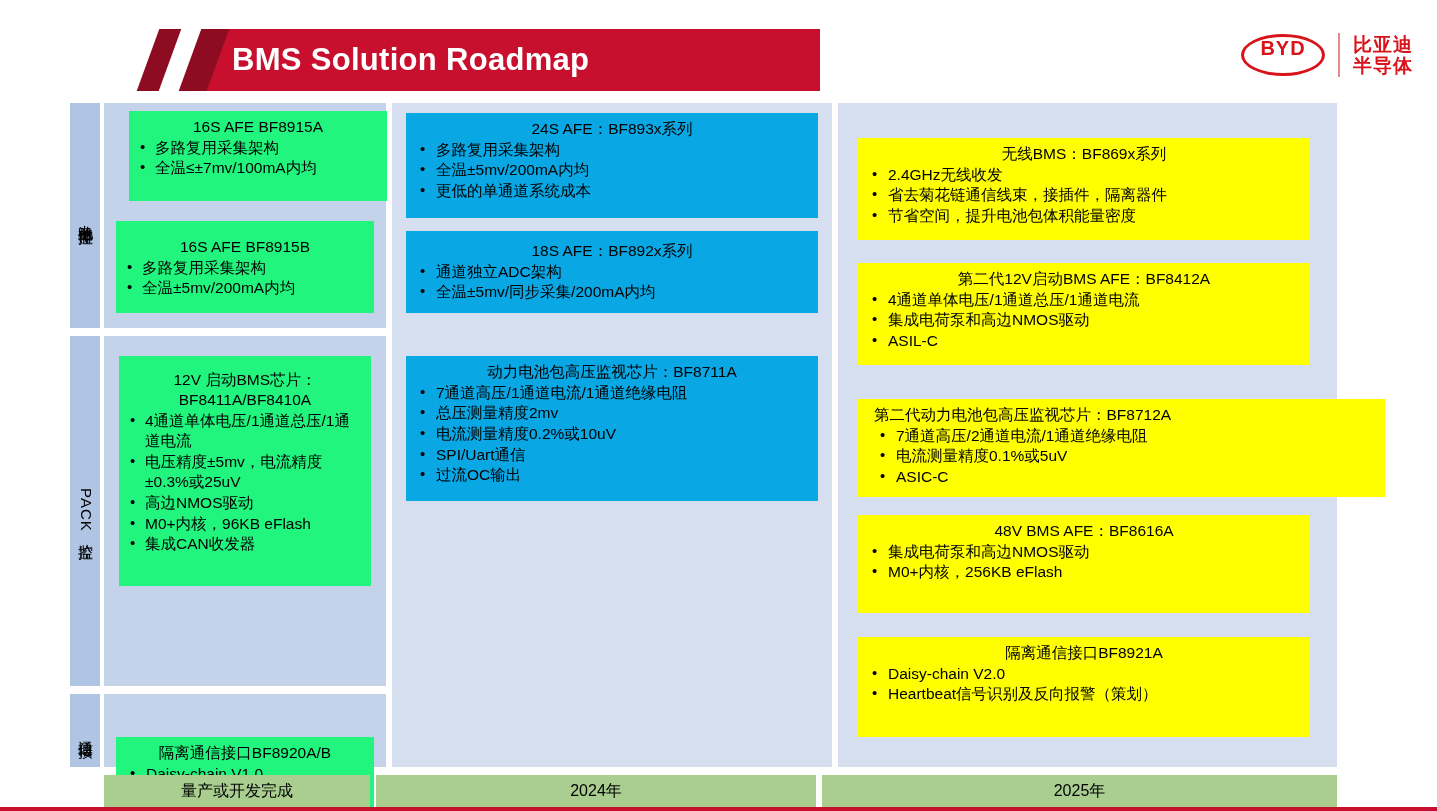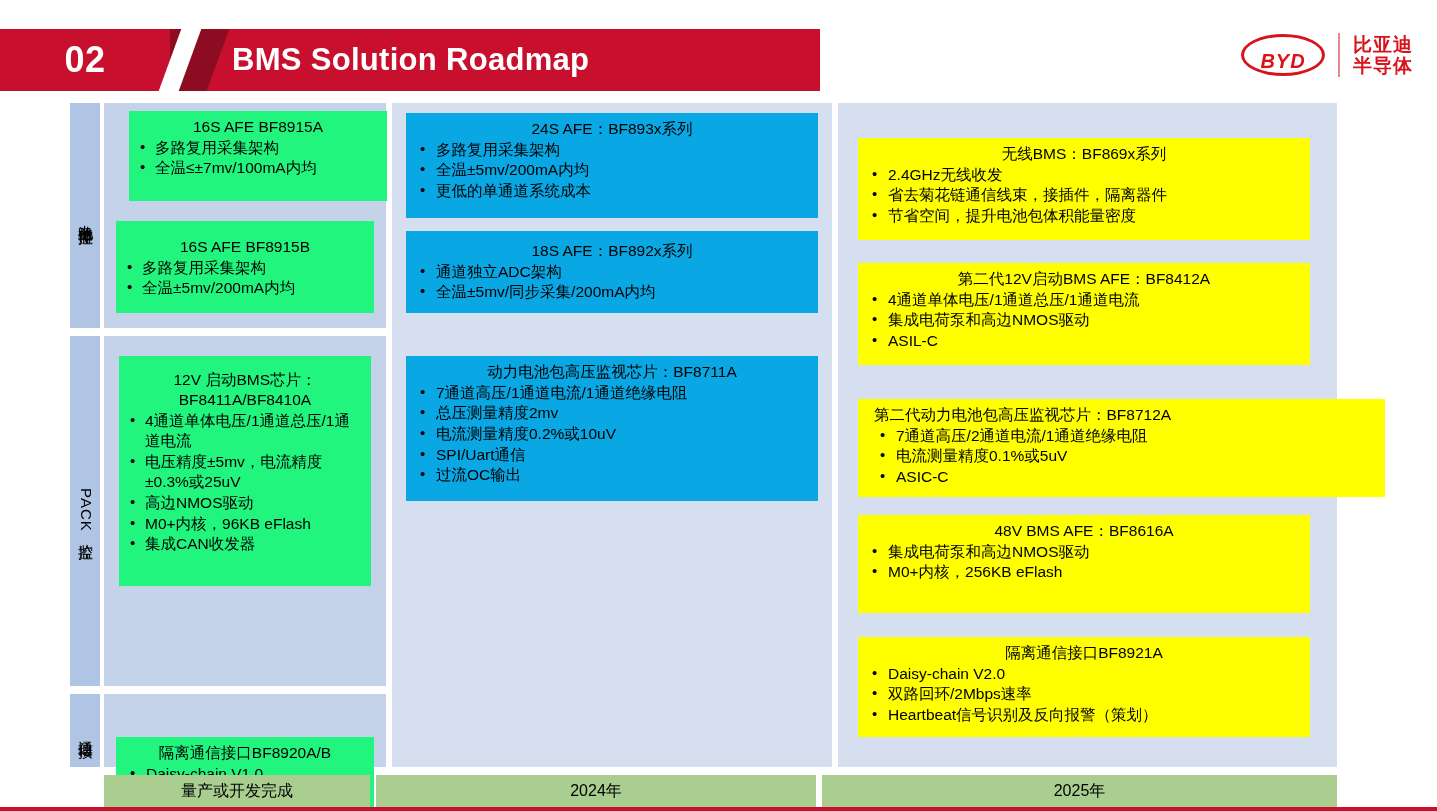--- a/index.html
+++ b/index.html
@@ -41,21 +41,21 @@
   }
   .hdr-white-notch {
     position: absolute; left: 170px; top: 0; width: 20px; height: 62px;
     background: #ffffff; transform: skewX(-20deg);
   }
 
   
   .logo { position: absolute; right: 24px; top: 33px; display: flex; align-items: center; gap: 13px; }
   .logo-oval {
     width: 84px; height: 42px; border: 3px solid #D9131A; border-radius: 50%;
-    display: flex; align-items: flex-end; justify-content: center; font-style: italic;
+    display: flex; align-items: flex-start; justify-content: center;
   }
   .logo-oval span {
     color: #D9131A; font-size: 20px; font-weight: bold; letter-spacing: 1px;
     font-family: "Liberation Sans", sans-serif;
   }
   .logo-div { width: 2px; height: 44px; background: #E4898E; }
   .logo-cn { display: flex; flex-direction: column; line-height: 1.12; }
   .logo-cn span { color: #D9131A; font-size: 19px; font-weight: bold; letter-spacing: 1px; }
 
   
@@ -111,23 +111,20 @@
   .bottom-rule { position: absolute; left: 0; bottom: 0; width: 1437px; height: 4px; background: #C8102E; }
 </style>
 </head>
 <body>
 
 <div id="slide">
 
   <div class="header">
     <div class="hdr-bar-clip"></div>
     <div class="hdr-slash"></div>
-    <div class="hdr-num">
-      <span>02</span>
-    </div>
     <div class="hdr-white-notch"></div>
     <div class="hdr-title">BMS Solution Roadmap</div>
   </div>
 
   <div class="logo">
     <div class="logo-oval">
       <span>BYD</span>
     </div>
     <div class="logo-div"></div>
     <div class="logo-cn">
@@ -255,21 +252,20 @@
         <ul class="bullets wide">
           <li>集成电荷泵和高边NMOS驱动</li>
           <li>M0+内核，256KB eFlash</li>
         </ul>
       </div>
 
       <div class="card yellow" style="left:20px;top:534px;width:452px;height:100px;">
         <div class="card-title">隔离通信接口BF8921A</div>
         <ul class="bullets wide">
           <li>Daisy-chain V2.0</li>
-          <li>双路回环/2Mbps速率</li>
           <li>Heartbeat信号识别及反向报警（策划）</li>
         </ul>
       </div>
     </div>
 
   </div>
 
   <div class="timeline">
     <div class="tl-cell tl-0">量产或开发完成</div>
     <div class="tl-cell tl-1">2024年</div>

